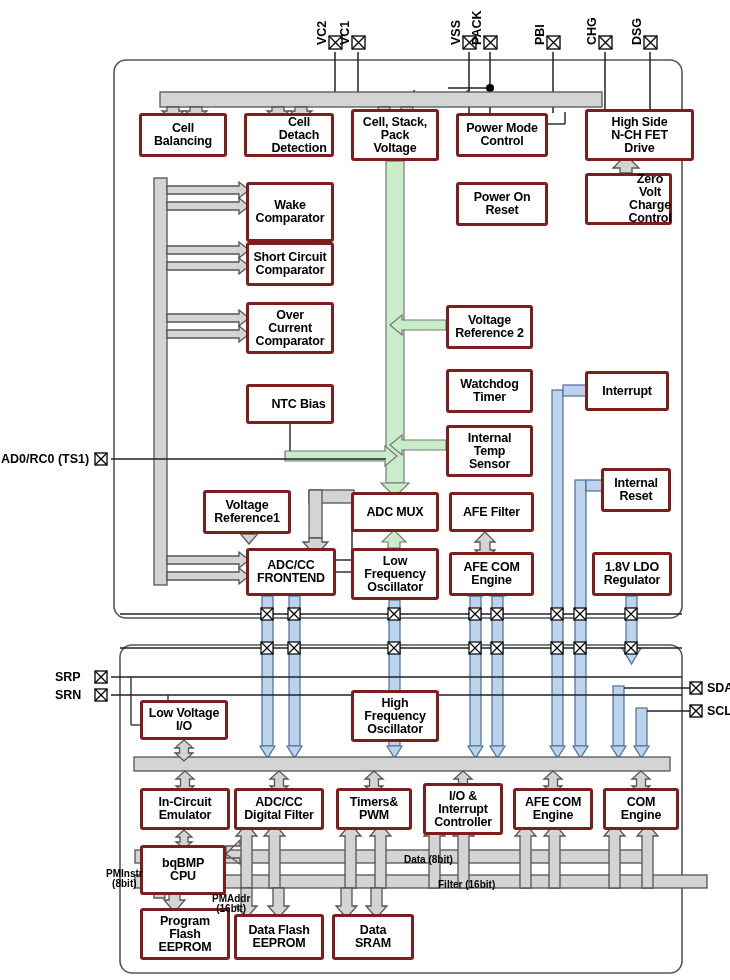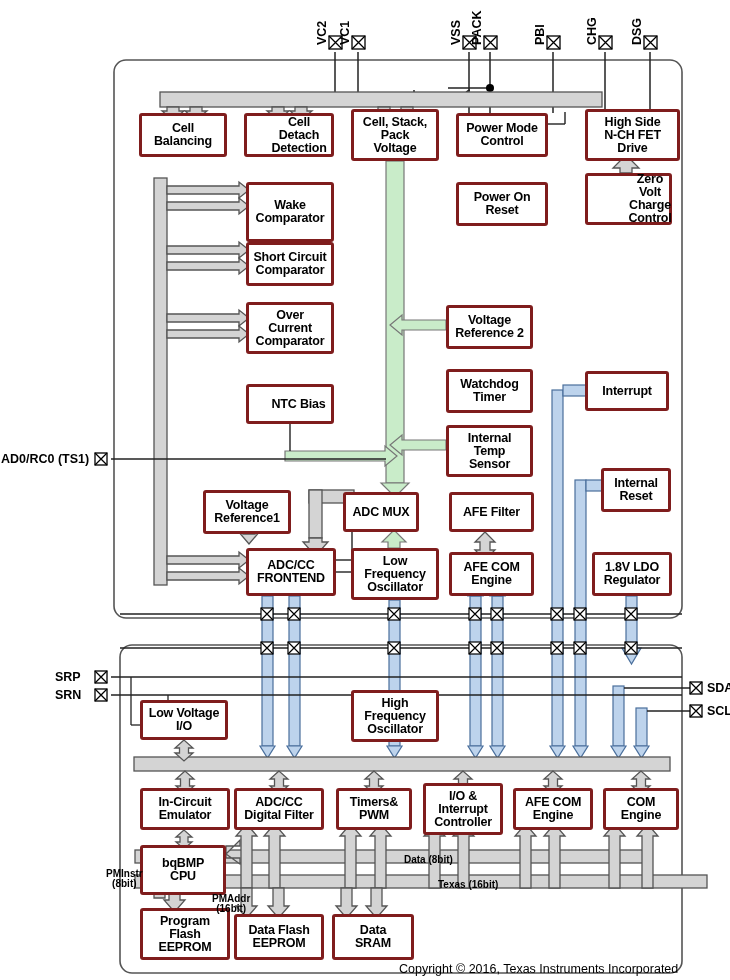--- a/index.html
+++ b/index.html
@@ -300,34 +300,34 @@
   <div class="pinlabel" style="left:55px;top:688px;">SRN</div>
   <div class="pinlabel" style="left:707px;top:681px;">SDA</div>
   <div class="pinlabel" style="left:707px;top:704px;">SCL</div>
 </div>
 
 <div id="afe-blocks">
       <div class="blk" style="left: 139px; top: 113px; width: 88px; height: 44px;">Cell<br>Balancing</div>
       <div class="blk" style="left: 244px; top: 113px; width: 90px; height: 44px; padding-left: 20px;">Cell Detach<br>Detection</div>
       <div class="blk" style="left: 351px; top: 109px; width: 88px; height: 52px;">Cell, Stack,<br>Pack<br>Voltage</div>
       <div class="blk" style="left: 456px; top: 113px; width: 92px; height: 44px;">Power Mode<br>Control</div>
-      <div class="blk" style="left: 585px; top: 109px; width: 95px; height: 52px;">High Side<br>N-CH FET<br>Drive</div>
+      <div class="blk" style="left: 585px; top: 109px; width: 109px; height: 52px;">High Side<br>N-CH FET<br>Drive</div>
       <div class="blk" style="left: 456px; top: 182px; width: 92px; height: 44px;">Power On<br>Reset</div>
       <div class="blk" style="left: 585px; top: 173px; width: 87px; height: 52px; padding-left: 43px;">Zero Volt<br>Charge<br>Control</div>
       <div class="blk" style="left: 246px; top: 182px; width: 88px; height: 60px;">Wake<br>Comparator</div>
       <div class="blk" style="left: 246px; top: 242px; width: 88px; height: 44px;">Short Circuit<br>Comparator</div>
       <div class="blk" style="left: 246px; top: 302px; width: 88px; height: 52px;">Over<br>Current<br>Comparator</div>
       <div class="blk" style="left: 446px; top: 305px; width: 87px; height: 44px;">Voltage<br>Reference 2</div>
       <div class="blk" style="left: 246px; top: 384px; width: 88px; height: 40px; padding-left: 17px;">NTC Bias</div>
       <div class="blk" style="left: 446px; top: 369px; width: 87px; height: 44px;">Watchdog<br>Timer</div>
       <div class="blk" style="left: 446px; top: 425px; width: 87px; height: 52px;">Internal<br>Temp<br>Sensor</div>
       <div class="blk" style="left: 585px; top: 371px; width: 84px; height: 40px;">Interrupt</div>
       <div class="blk" style="left: 601px; top: 468px; width: 70px; height: 44px;">Internal<br>Reset</div>
       <div class="blk" style="left: 203px; top: 490px; width: 88px; height: 44px;">Voltage<br>Reference1</div>
-      <div class="blk" style="left: 343px; top: 492px; width: 76px; height: 40px;">ADC MUX</div>
+      <div class="blk" style="left: 351px; top: 492px; width: 88px; height: 40px;">ADC MUX</div>
       <div class="blk" style="left: 449px; top: 492px; width: 85px; height: 40px;">AFE Filter</div>
       <div class="blk" style="left: 592px; top: 552px; width: 80px; height: 44px;">1.8V LDO<br>Regulator</div>
       <div class="blk" style="left: 246px; top: 548px; width: 90px; height: 48px;">ADC/CC<br>FRONTEND</div>
       <div class="blk" style="left: 351px; top: 548px; width: 88px; height: 52px;">Low<br>Frequency<br>Oscillator</div>
       <div class="blk" style="left: 449px; top: 552px; width: 85px; height: 44px;">AFE COM<br>Engine</div>
     </div>
 <div id="dig-blocks">
       <div class="blk" style="left: 140px; top: 700px; width: 88px; height: 40px;">Low Voltage<br>I/O</div>
       <div class="blk" style="left: 351px; top: 690px; width: 88px; height: 52px;">High<br>Frequency<br>Oscillator</div>
       <div class="blk" style="left: 140px; top: 788px; width: 90px; height: 42px;">In-Circuit<br>Emulator</div>
@@ -338,18 +338,17 @@
       <div class="blk" style="left: 603px; top: 788px; width: 76px; height: 42px;">COM<br>Engine</div>
       <div class="blk" style="left: 140px; top: 845px; width: 86px; height: 50px;">bqBMP<br>CPU</div>
       <div class="blk" style="left: 140px; top: 908px; width: 90px; height: 52px;">Program<br>Flash<br>EEPROM</div>
       <div class="blk" style="left: 234px; top: 914px; width: 90px; height: 46px;">Data Flash<br>EEPROM</div>
       <div class="blk" style="left: 332px; top: 914px; width: 82px; height: 46px;">Data<br>SRAM</div>
     </div>
 <div id="bus-labels">
       <div class="blabel" style="left: 106px; top: 869px; text-align: center;">PMInstr<br>(8bit)</div>
       <div class="blabel" style="left: 212px; top: 894px; text-align: center;">PMAddr<br>(16bit)</div>
       <div class="blabel" style="left: 404px; top: 855px; text-align: center;">Data (8bit)</div>
-      <div class="blabel" style="left: 438px; top: 880px; text-align: center;">Texas (16bit)</div>
+      <div class="blabel" style="left: 438px; top: 880px; text-align: center;">Filter (16bit)</div>
     </div>
 
-<div class="copy" style="left:399px;top:962px;">Copyright © 2016, Texas Instruments Incorporated</div>
 
 </div>
 
 </body></html>

